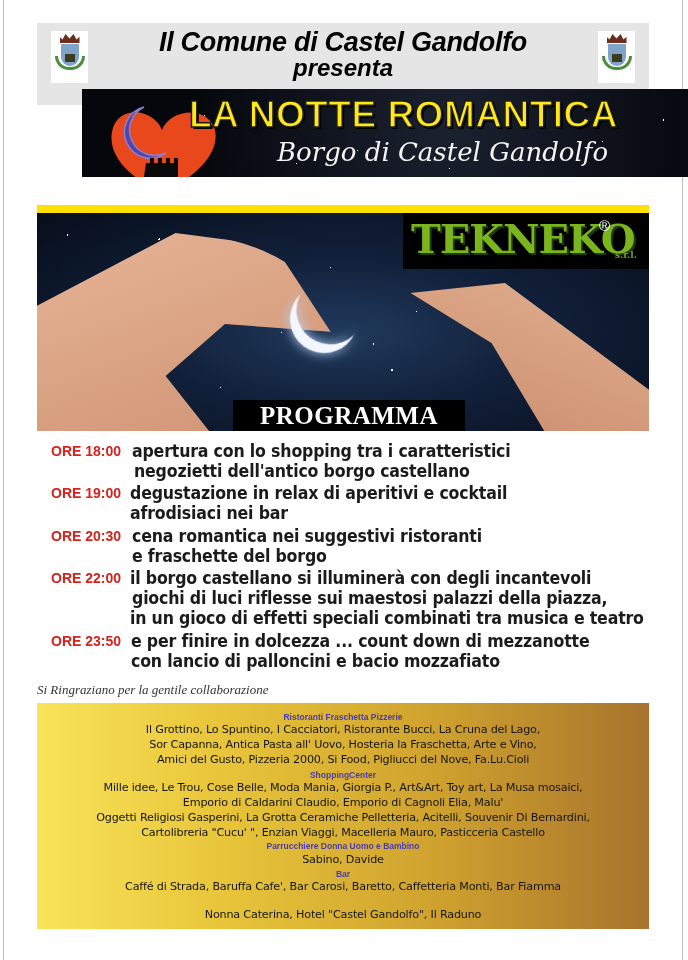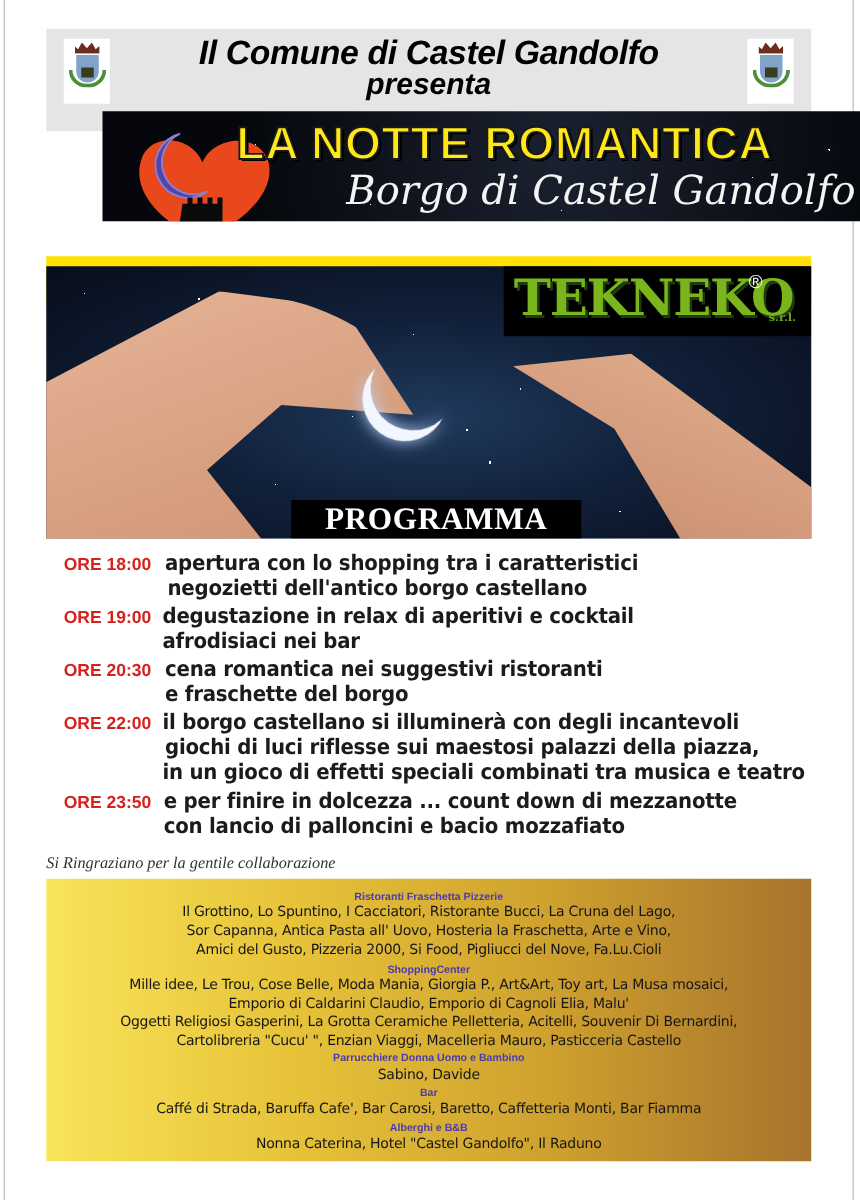--- a/index.html
+++ b/index.html
@@ -24,21 +24,21 @@
       radial-gradient(1px 1px at 20% 30%, #fff 50%, transparent 51%),
       radial-gradient(1px 1px at 45% 70%, #fff 50%, transparent 51%),
       radial-gradient(1.5px 1.5px at 70% 20%, #fff 50%, transparent 51%),
       radial-gradient(1px 1px at 85% 60%, #fff 50%, transparent 51%),
       radial-gradient(1px 1px at 35% 85%, #fff 50%, transparent 51%),
       radial-gradient(1px 1px at 60% 90%, #fff 50%, transparent 51%),
       radial-gradient(1.5px 1.5px at 95% 35%, #fff 50%, transparent 51%),
       radial-gradient(1px 1px at 10% 75%, #fff 50%, transparent 51%); }
   .heart { position: absolute; left: 22px; top: 16px; width: 116px; height: 90px; }
   .title-main { position: absolute; left: 107px; top: 5px; font-weight: bold; font-size: 37px; line-height: 42px; color: #ffe81a; letter-spacing: 0.5px; -webkit-text-stroke: 1.5px #1a1a1a; text-shadow: 2px 2px 0 #000; }
-  .title-sub { position: absolute; left: 195px; top: 47px; font-family: "DejaVu Serif", serif; font-style: italic; font-size: 32px; line-height: 32px; color: #f4f4f4; }
+  .title-sub { position: absolute; left: 195px; top: 47px; font-family: "DejaVu Serif", serif; font-style: italic; font-size: 26px; line-height: 32px; color: #f4f4f4; }
 
   .date-bar { position: absolute; left: 37px; top: 177px; width: 612px; height: 36px; background: #ffe000; margin-top: 28px; }
   .date-text { position: absolute; left: 0; right: 0; top: 6px; text-align: center; font-weight: bold; font-size: 23px; line-height: 26px; color: #1a1a1a; letter-spacing: 0.3px; -webkit-text-stroke: 0.8px #000; text-shadow: 1px 1px 0 #fff, -1px 0 0 #fff; padding-left: 10px; }
 
   
   .photo { position: absolute; left: 37px; top: 213px; width: 612px; height: 218px; background: radial-gradient(ellipse at 50% 55%, #203a5c 0%, #11203a 45%, #070d1a 100%); overflow: hidden; }
   .photo .stars2 { position:absolute; inset:0; background-image:
       radial-gradient(1.5px 1.5px at 5% 10%, #fff 50%, transparent 51%),
       radial-gradient(1px 1px at 12% 35%, #fff 50%, transparent 51%),
       radial-gradient(2px 2px at 20% 12%, #fff 50%, transparent 51%),
@@ -163,15 +163,14 @@
   <div class="sl" style="top:93px">Emporio di Caldarini Claudio, Emporio di Cagnoli Elia, Malu'</div>
   <div class="sl" style="top:108px">Oggetti Religiosi Gasperini, La Grotta Ceramiche Pelletteria, Acitelli, Souvenir Di Bernardini,</div>
   <div class="sl" style="top:123px">Cartolibreria "Cucu' ", Enzian Viaggi, Macelleria Mauro, Pasticceria Castello</div>
 
   <div class="cat" style="top:138px">Parrucchiere Donna Uomo e Bambino</div>
   <div class="sl" style="top:150px">Sabino, Davide</div>
 
   <div class="cat" style="top:166px">Bar</div>
   <div class="sl" style="top:177px">Caffé di Strada, Baruffa Cafe', Bar Carosi, Baretto, Caffetteria Monti, Bar Fiamma</div>
 
-  <div class="cat" style="top:194px">Alberghi e B&amp;B</div>
   <div class="sl" style="top:205px">Nonna Caterina, Hotel "Castel Gandolfo", Il Raduno</div>
 </div>
 
 </body></html>

